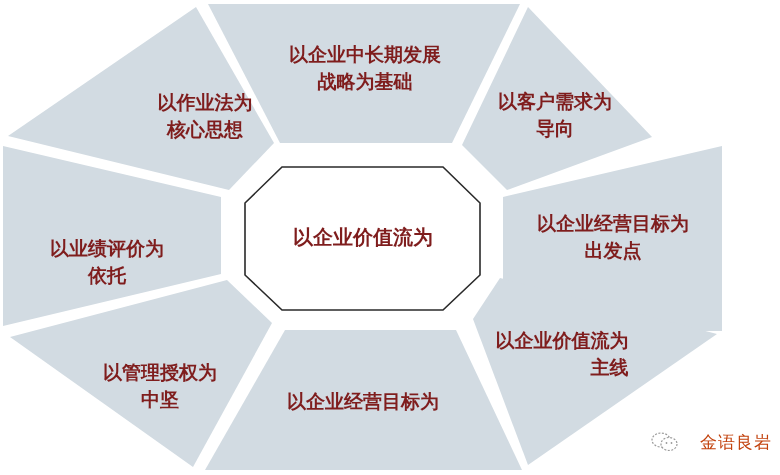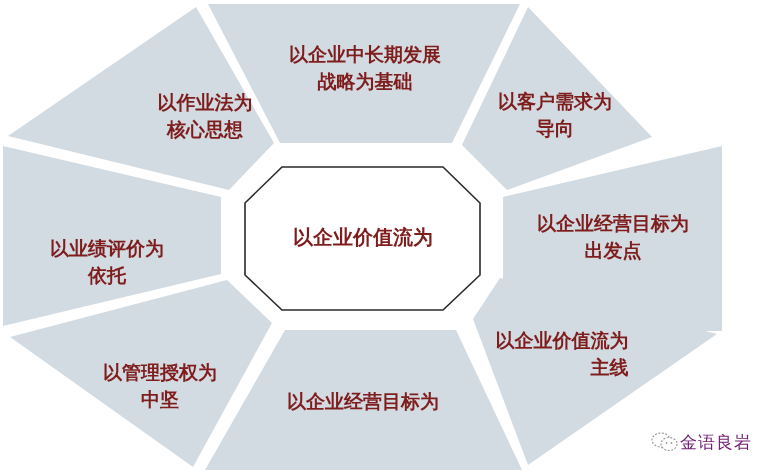--- a/index.html
+++ b/index.html
@@ -48,22 +48,22 @@
       font-size: 20px;
       line-height: 30px;
     }
     .watermark {
       position: absolute;
       left: 650px;
       top: 430px;
       height: 24px;
       display: flex;
       align-items: center;
-      gap: 0;
-      color: #701a75;
+      gap: 20px;
+      color: #c2410c;
       font-size: 17px;
       letter-spacing: 1px;
     }
     .watermark svg {
       display: block;
     }
   </style>
 </head>
 <body>
 

